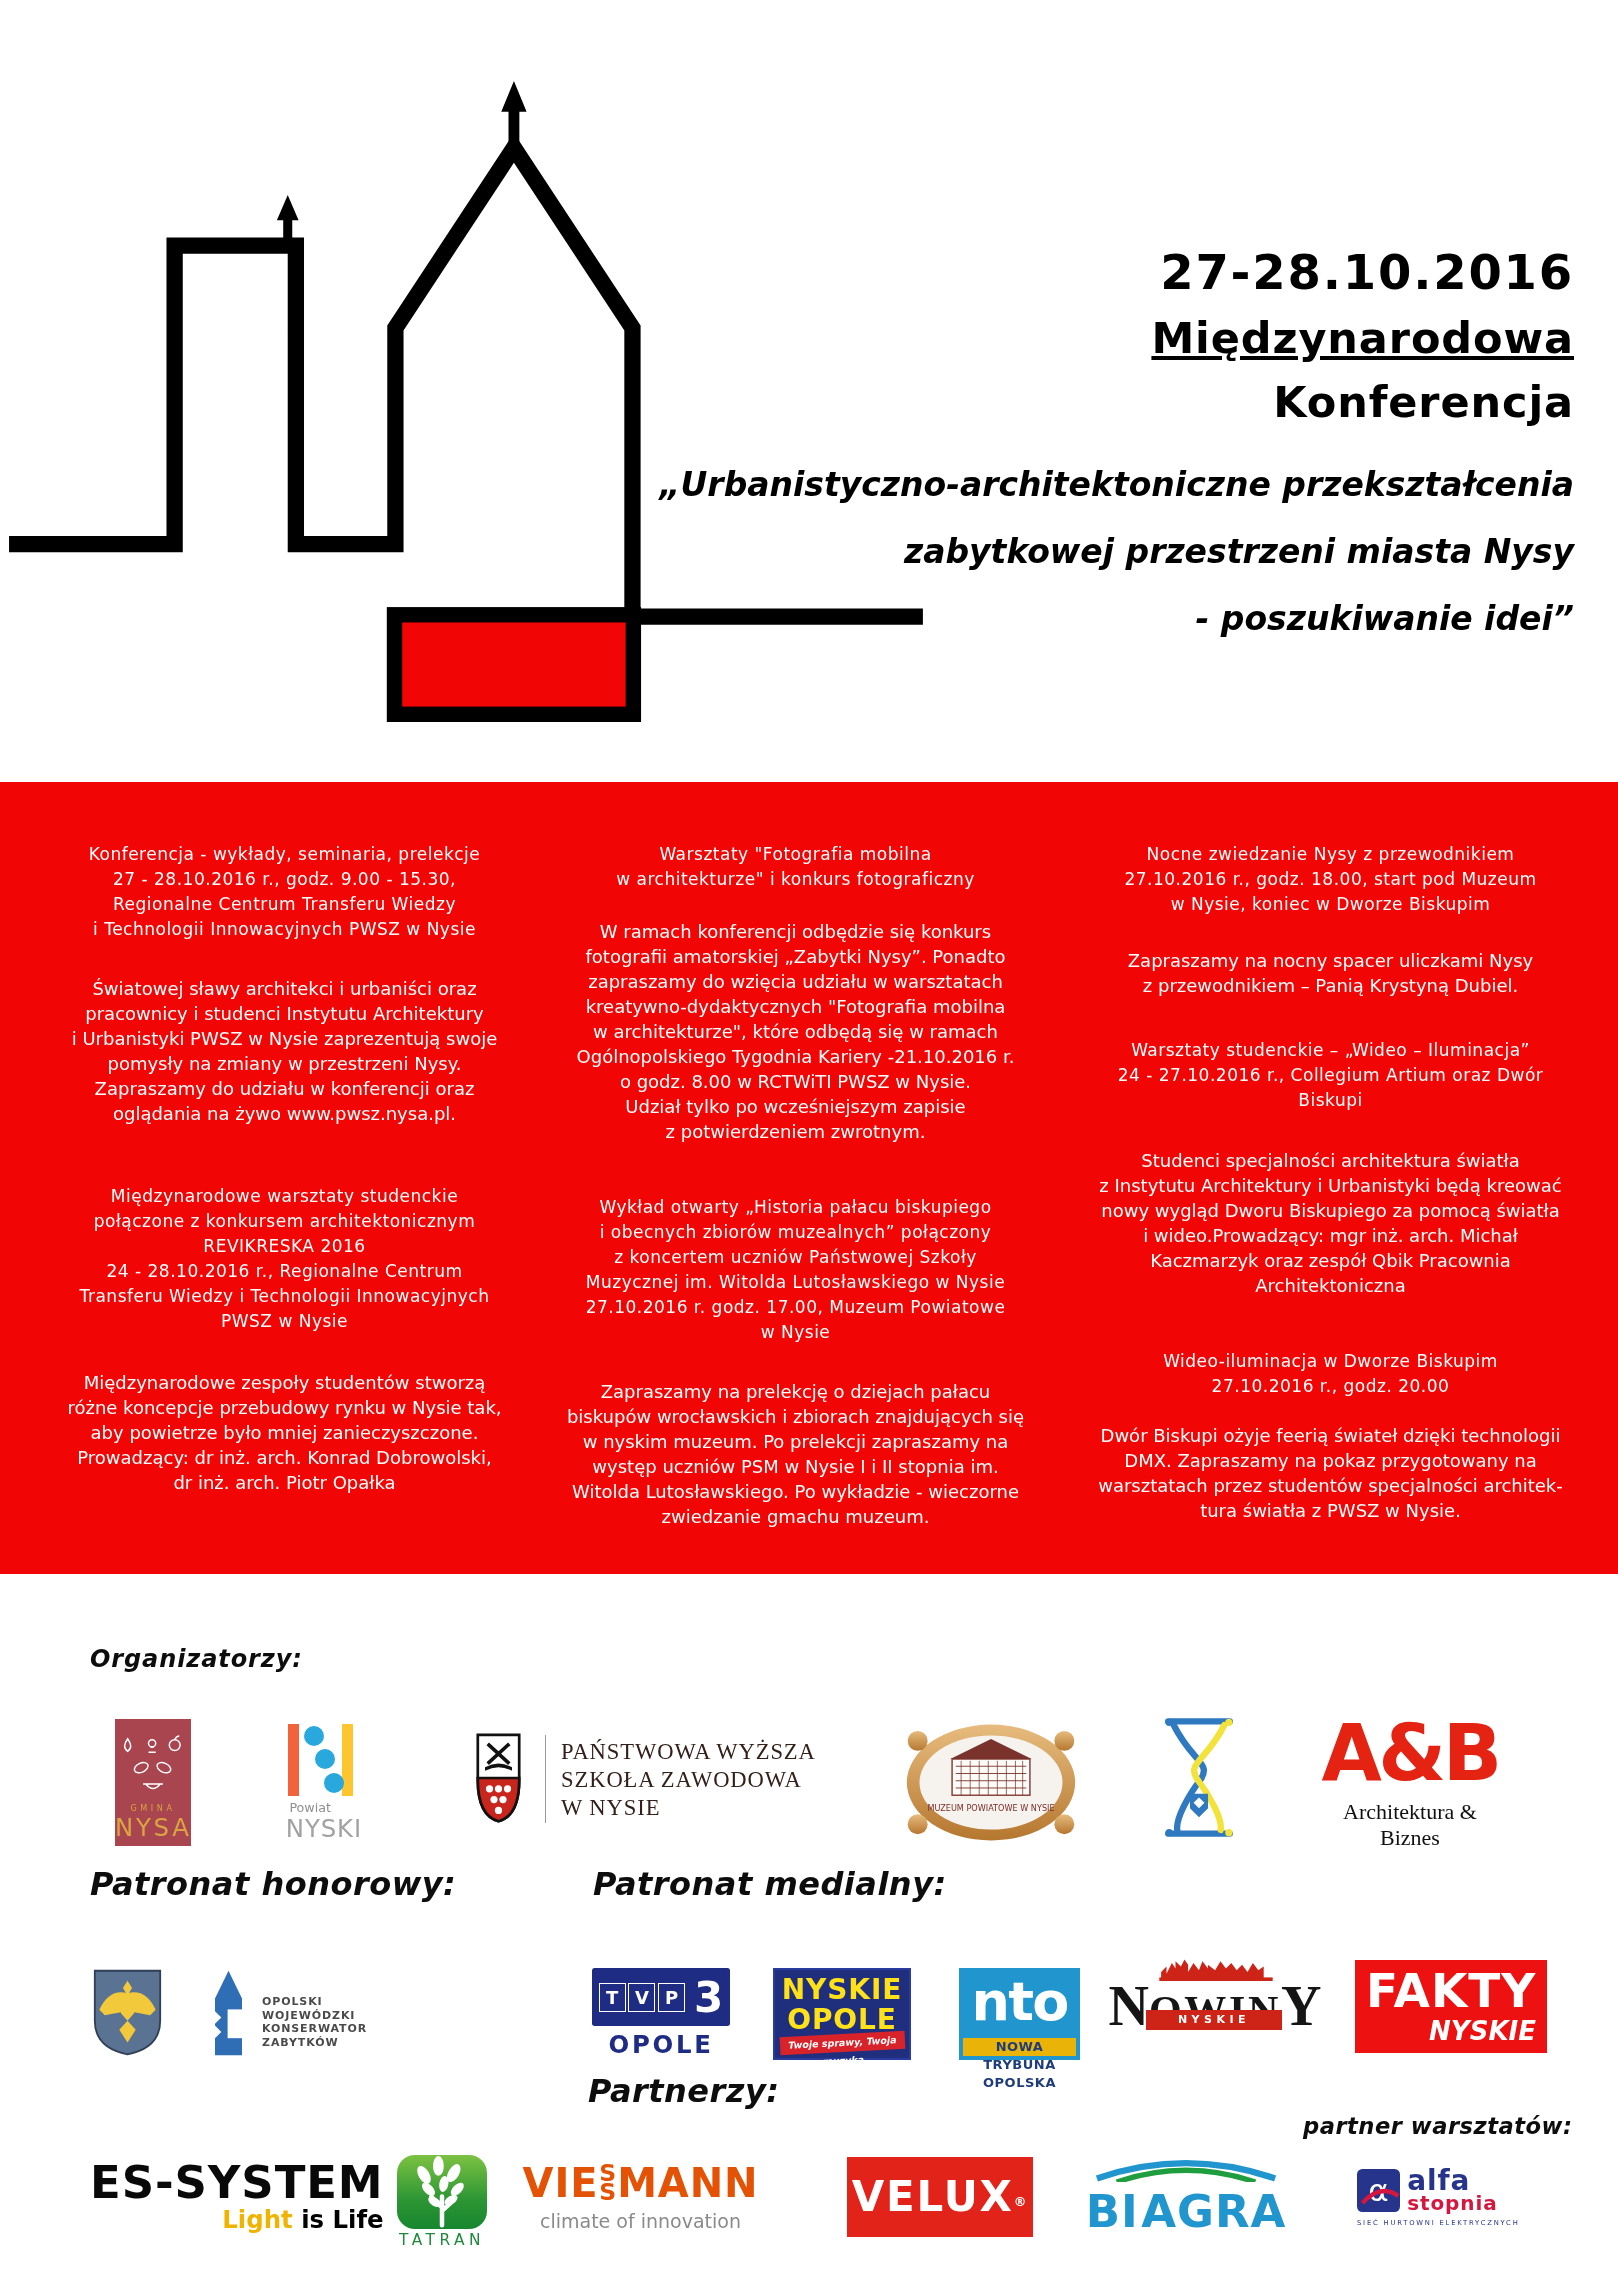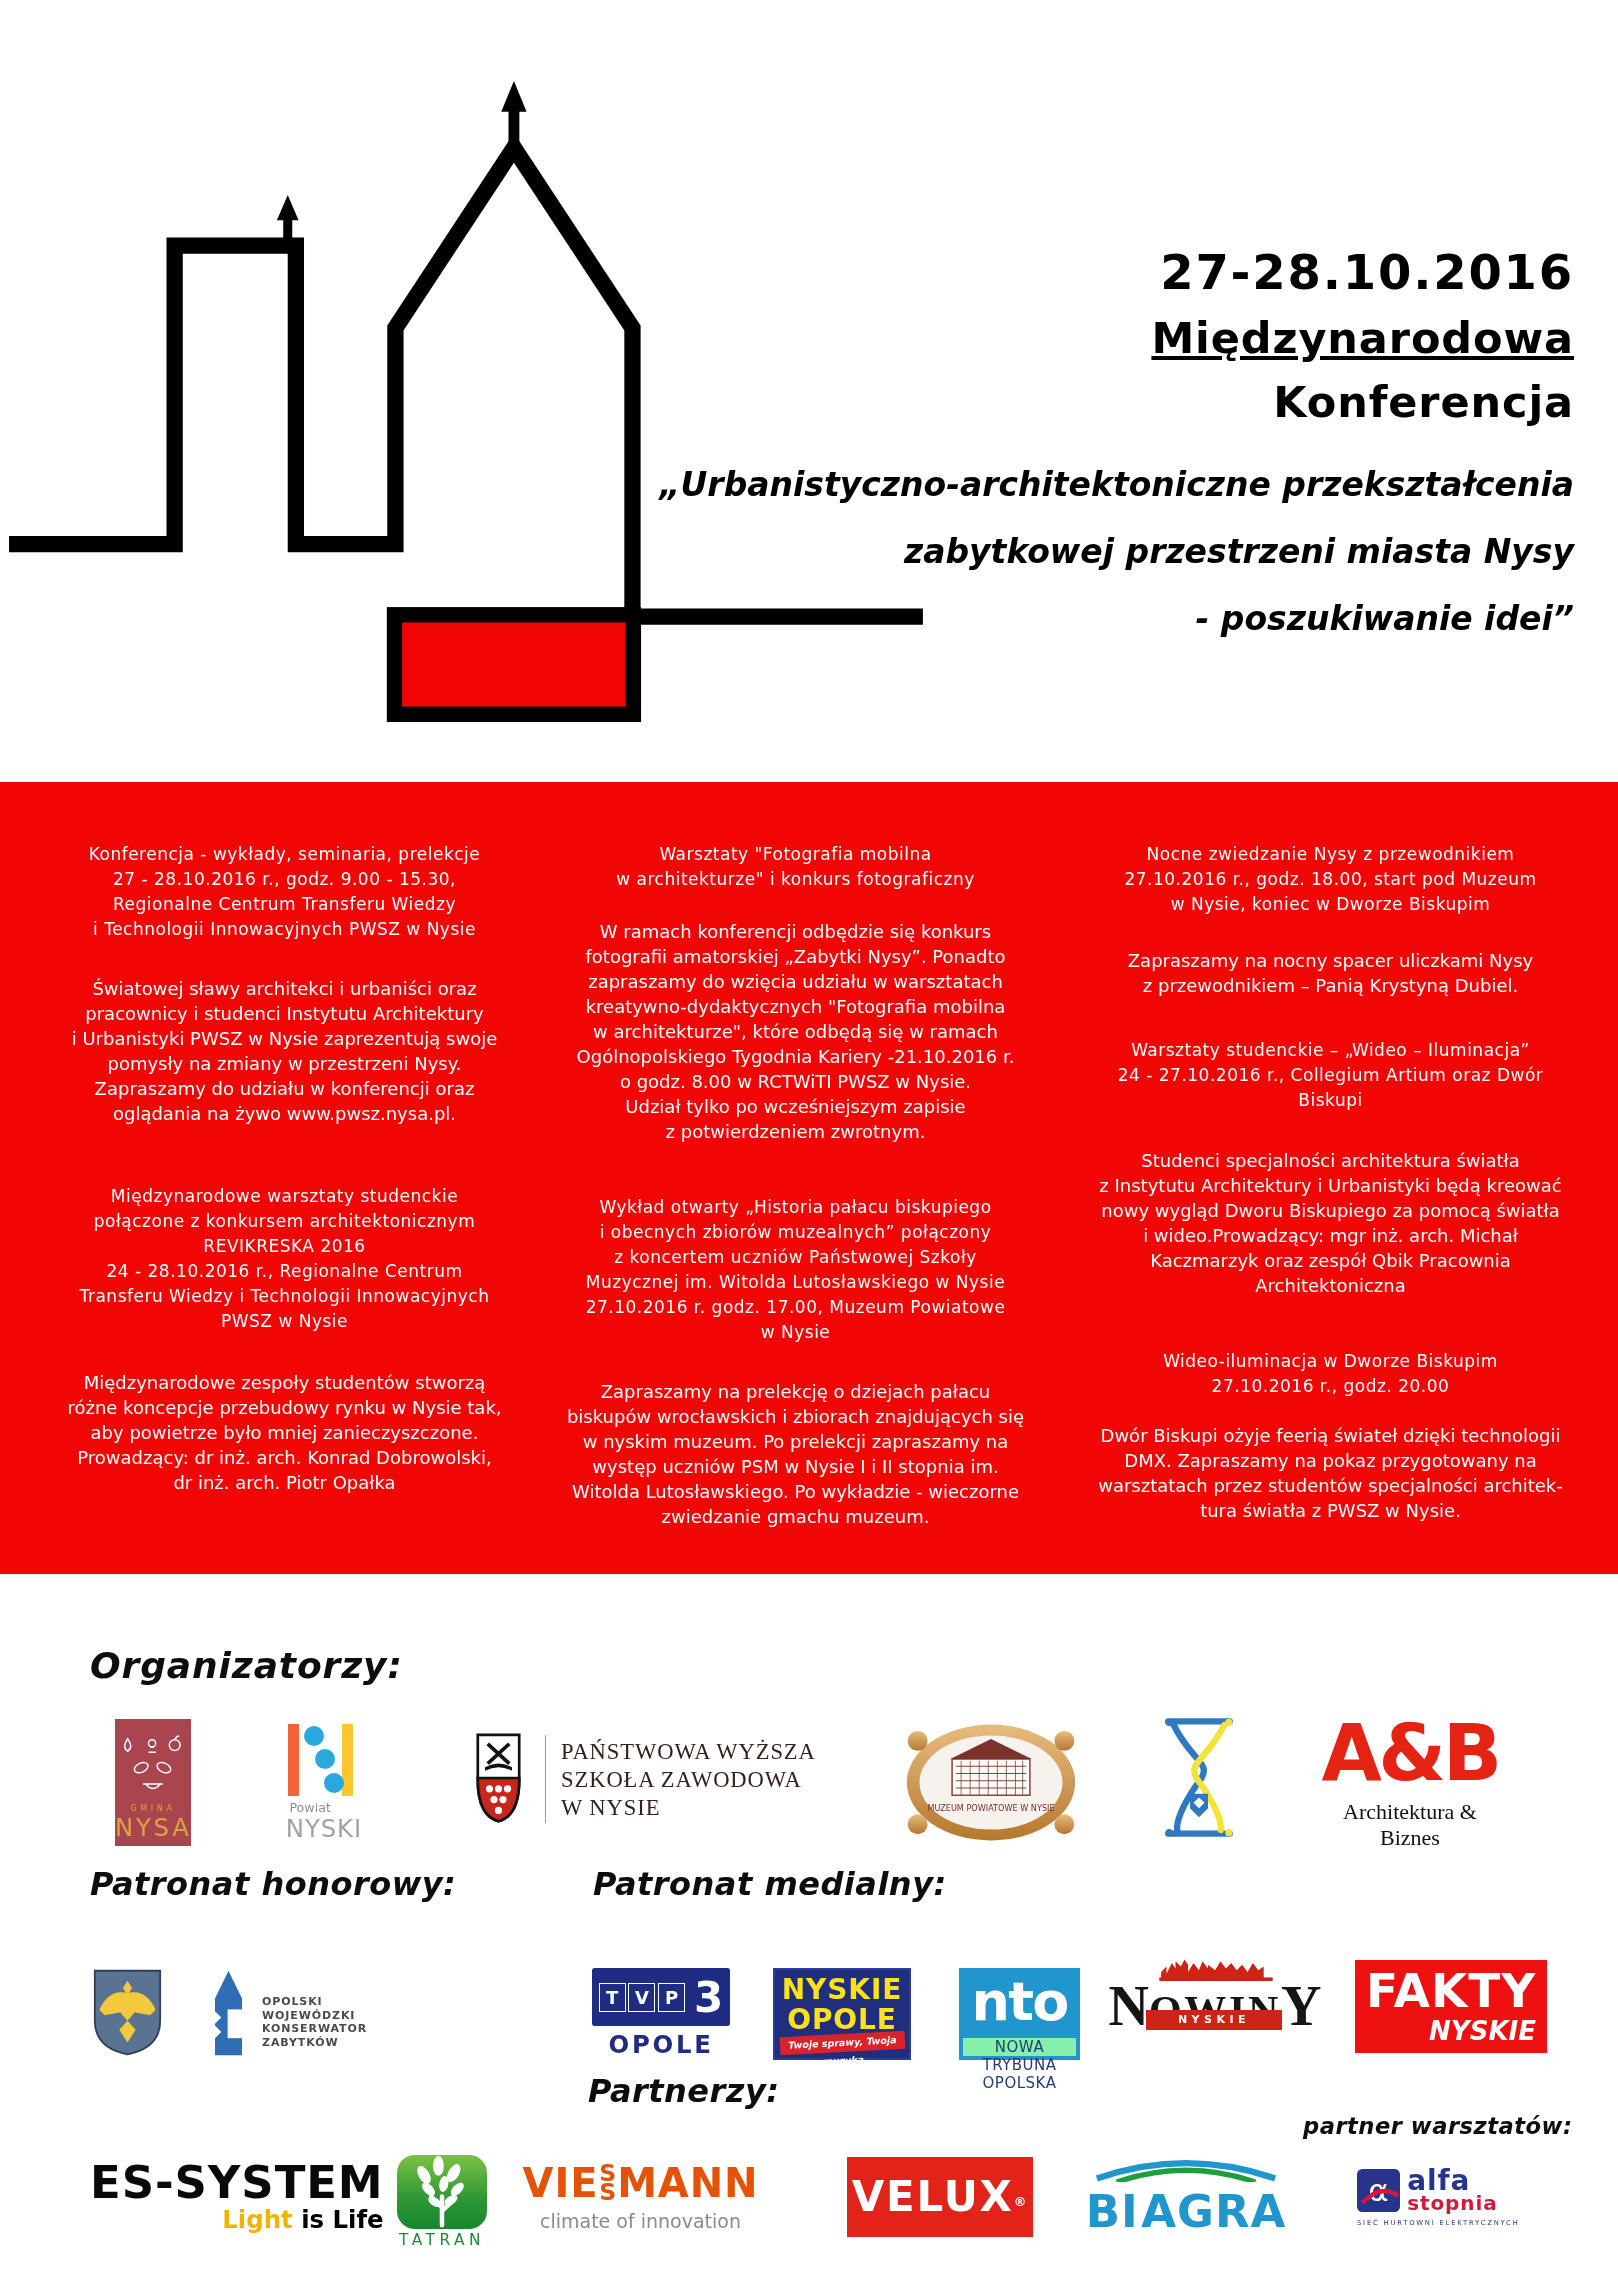--- a/index.html
+++ b/index.html
@@ -19,21 +19,21 @@
   .rb-col{position:absolute;top:60px;}
   .c1{left:43px;width:483px;}
   .c2{left:552px;width:487px;}
   .c3{left:1072px;width:517px;}
   .rb-h,.rb-p{color:#fff;white-space:pre-line;text-align:center;line-height:25px;}
   .rb-h{font-size:17px;letter-spacing:0.5px;}
   .rb-p{font-size:18px;}
 
   
   .sec{font-style:italic;font-weight:bold;color:#0d0d0d;}
-  .sec-org{font-size:36px;letter-spacing:0.9px;}
+  .sec-org{font-size:24px;letter-spacing:0.9px;}
   .sec-sm{font-size:32px;letter-spacing:0.5px;}
   .sec-ws{font-size:22.6px;letter-spacing:0.5px;}
 
   
   .logo{position:absolute;}
 
   
   .gmina{width:76px;height:127px;background:#a8454e;text-align:center;padding-top:16px;box-sizing:border-box;}
   .gmina .gm-top{font-size:8.1px;color:#d9a441;letter-spacing:3.6px;margin-top:5.4px;}
   .gmina .gm-name{font-size:24.4px;color:#d9a441;letter-spacing:2.7px;margin-top:0px;}
@@ -76,22 +76,22 @@
 
   
   .radio{width:138px;height:92px;background:#1f2f7d;border:2.7px solid #2a3c9e;box-sizing:border-box;text-align:center;}
   .ro-l{color:#ffe11a;font-weight:bold;font-size:28px;line-height:30px;letter-spacing:0.9px;}
   .ro-tag{position:absolute;left:4.5px;bottom:6.3px;width:125px;height:18px;background:#d8232a;transform:rotate(-3deg);
           color:#fff;font-style:italic;font-weight:bold;font-size:9.5px;line-height:18px;}
 
   
   .nto{width:121px;height:92px;background:#2196ce;text-align:center;}
   .nto-mark{color:#fff;font-weight:bold;font-size:54px;line-height:67px;letter-spacing:-1.8px;}
-  .nto-tag{position:absolute;left:3.6px;right:3.6px;bottom:3.6px;height:18px;background:#86efac;color:#1f3d7a;
-           font-weight:normal;font-size:15px;line-height:18px;letter-spacing:0.5px;}
+  .nto-tag{position:absolute;left:3.6px;right:3.6px;bottom:3.6px;height:18px;background:#eab308;color:#1f3d7a;
+           font-weight:bold;font-size:13px;line-height:18px;letter-spacing:0.5px;}
 
   
   .nowiny{width:192px;height:96px;font-family:"Liberation Serif",serif;}
   .nw-letters{position:absolute;top:20px;left:0;width:192px;display:flex;align-items:baseline;justify-content:center;color:#151515;font-weight:bold;}
   .nw-big{font-size:56px;}
   .nw-mid{font-size:42px;letter-spacing:2.7px;}
   .nw-band{position:absolute;left:27px;top:56px;width:136px;height:20px;background:#ce2418;color:#fff;
            font-family:"DejaVu Sans",sans-serif;font-weight:bold;font-size:11px;line-height:20px;text-align:center;letter-spacing:4.5px;}
 
   

